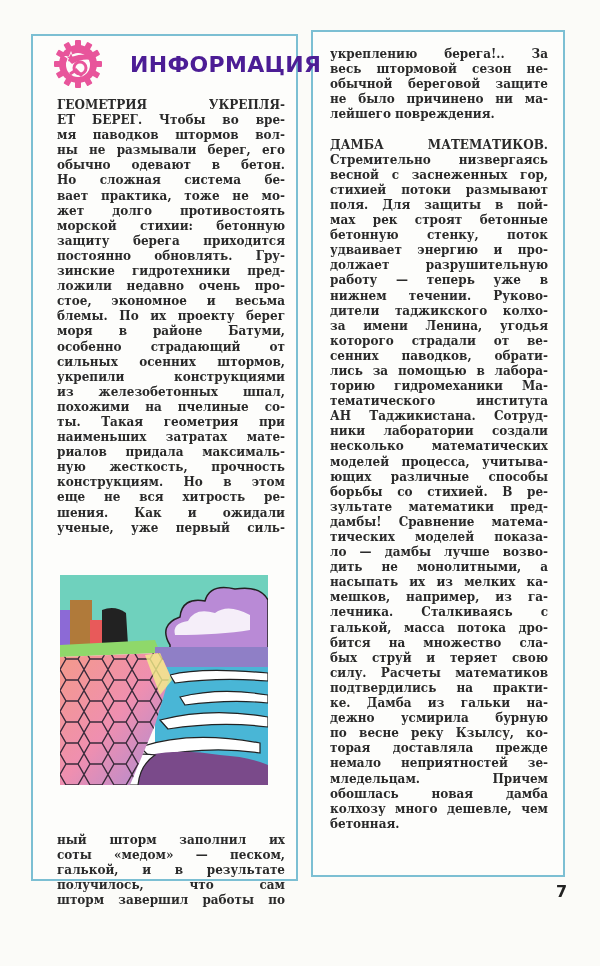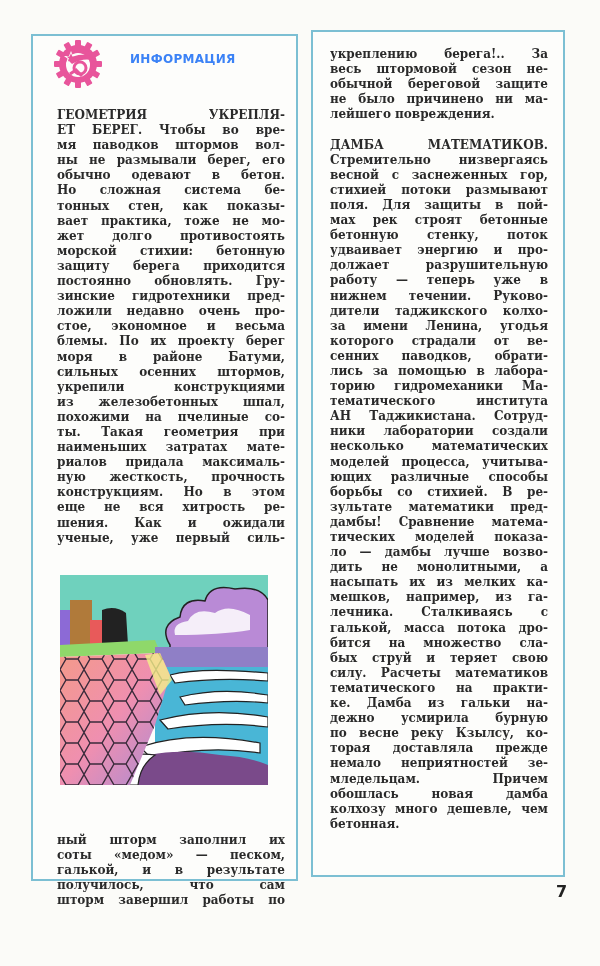--- a/index.html
+++ b/index.html
@@ -11,24 +11,24 @@
   .frame {
     position: absolute; border: 2px solid #7cbfd3; box-sizing: border-box; background: #fdfdfb;
   }
   #left-frame { left: 31px; top: 34px; width: 267px; height: 847px; }
   #right-frame { left: 311px; top: 30px; width: 254px; height: 847px; }
   .col {
     position: absolute; font-weight: bold; font-size: 12px; line-height: 15.1px;
   }
   .line { display: block; text-align: justify; text-align-last: justify; white-space: nowrap; height: 15.1px; }
   .line.last { text-align-last: left; }
-  #left-col-top { left: 57px; top: 108px; width: 228px; }
+  #left-col-top { left: 57px; top: 98px; width: 228px; }
   #left-col-bottom { left: 57px; top: 785px; width: 228px; margin-top: 48px; }
   #right-col { left: 330px; top: 47px; width: 218px; }
-  .heading { font-family: "DejaVu Sans", "Liberation Sans", sans-serif; font-weight: bold; font-size: 12px; letter-spacing: 0.3px; color: #3b82f6; }
+  .heading { font-family: "DejaVu Sans", "Liberation Sans", sans-serif; font-weight: bold; font-size: 22px; letter-spacing: 0.3px; color: #4c1d95; }
   #header-title { position: absolute; left: 130px; top: 52px; }
   #logo { position: absolute; left: 52px; top: 38px; width: 52px; height: 52px; }
   #illustration { position: absolute; left: 60px; top: 575px; width: 208px; height: 210px; }
   #page-number { position: absolute; left: 556px; top: 882px; font-family: "DejaVu Sans", sans-serif; font-weight: bold; font-size: 16px; color: #222; }
   .spacer { height: 15.1px; display:block; }
 </style>
 </head>
 <body>
 
 <div class="frame" id="left-frame"></div>
@@ -64,31 +64,31 @@
 
 <div id="header-title" class="heading">ИНФОРМАЦИЯ</div>
 
 <div class="col" id="left-col-top">
     <span class="line">ГЕОМЕТРИЯ УКРЕПЛЯ-</span>
     <span class="line">ЕТ БЕРЕГ. Чтобы во вре-</span>
     <span class="line">мя паводков штормов вол-</span>
     <span class="line">ны не размывали берег, его</span>
     <span class="line">обычно одевают в бетон.</span>
     <span class="line">Но сложная система бе-</span>
-    <span class="line">тонных стен, как показы-</span>
     <span class="line">вает практика, тоже не мо-</span>
     <span class="line">жет долго противостоять</span>
     <span class="line">морской стихии: бетонную</span>
     <span class="line">защиту берега приходится</span>
     <span class="line">постоянно обновлять. Гру-</span>
     <span class="line">зинские гидротехники пред-</span>
     <span class="line">ложили недавно очень про-</span>
     <span class="line">стое, экономное и весьма</span>
     <span class="line">блемы. По их проекту берег</span>
     <span class="line">моря в районе Батуми,</span>
+    <span class="line">особенно страдающий от</span>
     <span class="line">сильных осенних штормов,</span>
     <span class="line">укрепили конструкциями</span>
     <span class="line">из железобетонных шпал,</span>
     <span class="line">похожими на пчелиные со-</span>
     <span class="line">ты. Такая геометрия при</span>
     <span class="line">наименьших затратах мате-</span>
     <span class="line">риалов придала максималь-</span>
     <span class="line">ную жесткость, прочность</span>
     <span class="line">конструкциям. Но в этом</span>
     <span class="line">еще не вся хитрость ре-</span>
@@ -186,21 +186,21 @@
       <span class="line">тических моделей показа-</span>
       <span class="line">ло — дамбы лучше возво-</span>
       <span class="line">дить не монолитными, а</span>
       <span class="line">насыпать их из мелких ка-</span>
       <span class="line">мешков, например, из га-</span>
       <span class="line">лечника. Сталкиваясь с</span>
       <span class="line">галькой, масса потока дро-</span>
       <span class="line">бится на множество сла-</span>
       <span class="line">бых струй и теряет свою</span>
       <span class="line">силу. Расчеты математиков</span>
-      <span class="line">тематического на практи-</span>
+      <span class="line">подтвердились на практи-</span>
       <span class="line">ке. Дамба из гальки на-</span>
       <span class="line">дежно усмирила бурную</span>
       <span class="line">по весне реку Кзылсу, ко-</span>
       <span class="line">торая доставляла прежде</span>
       <span class="line">немало неприятностей зе-</span>
       <span class="line">мледельцам. Причем</span>
       <span class="line">обошлась новая дамба</span>
       <span class="line">колхозу много дешевле, чем</span>
       <span class="line last">бетонная.</span>
     </div>

